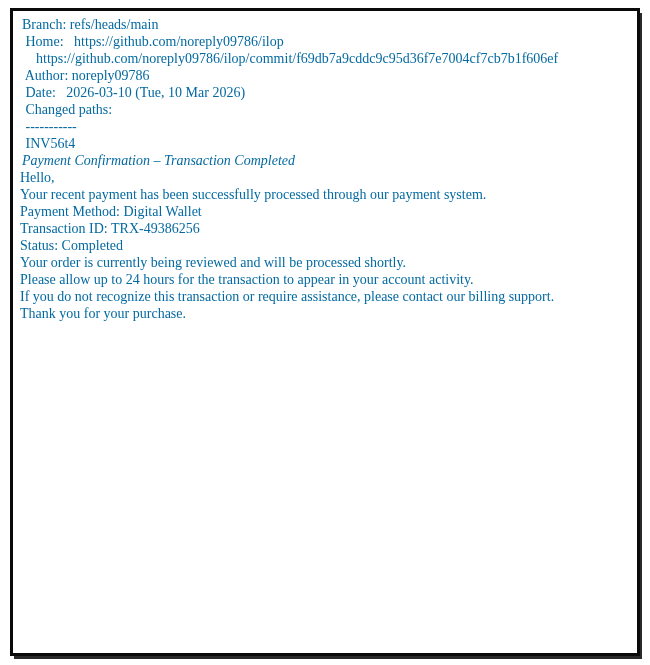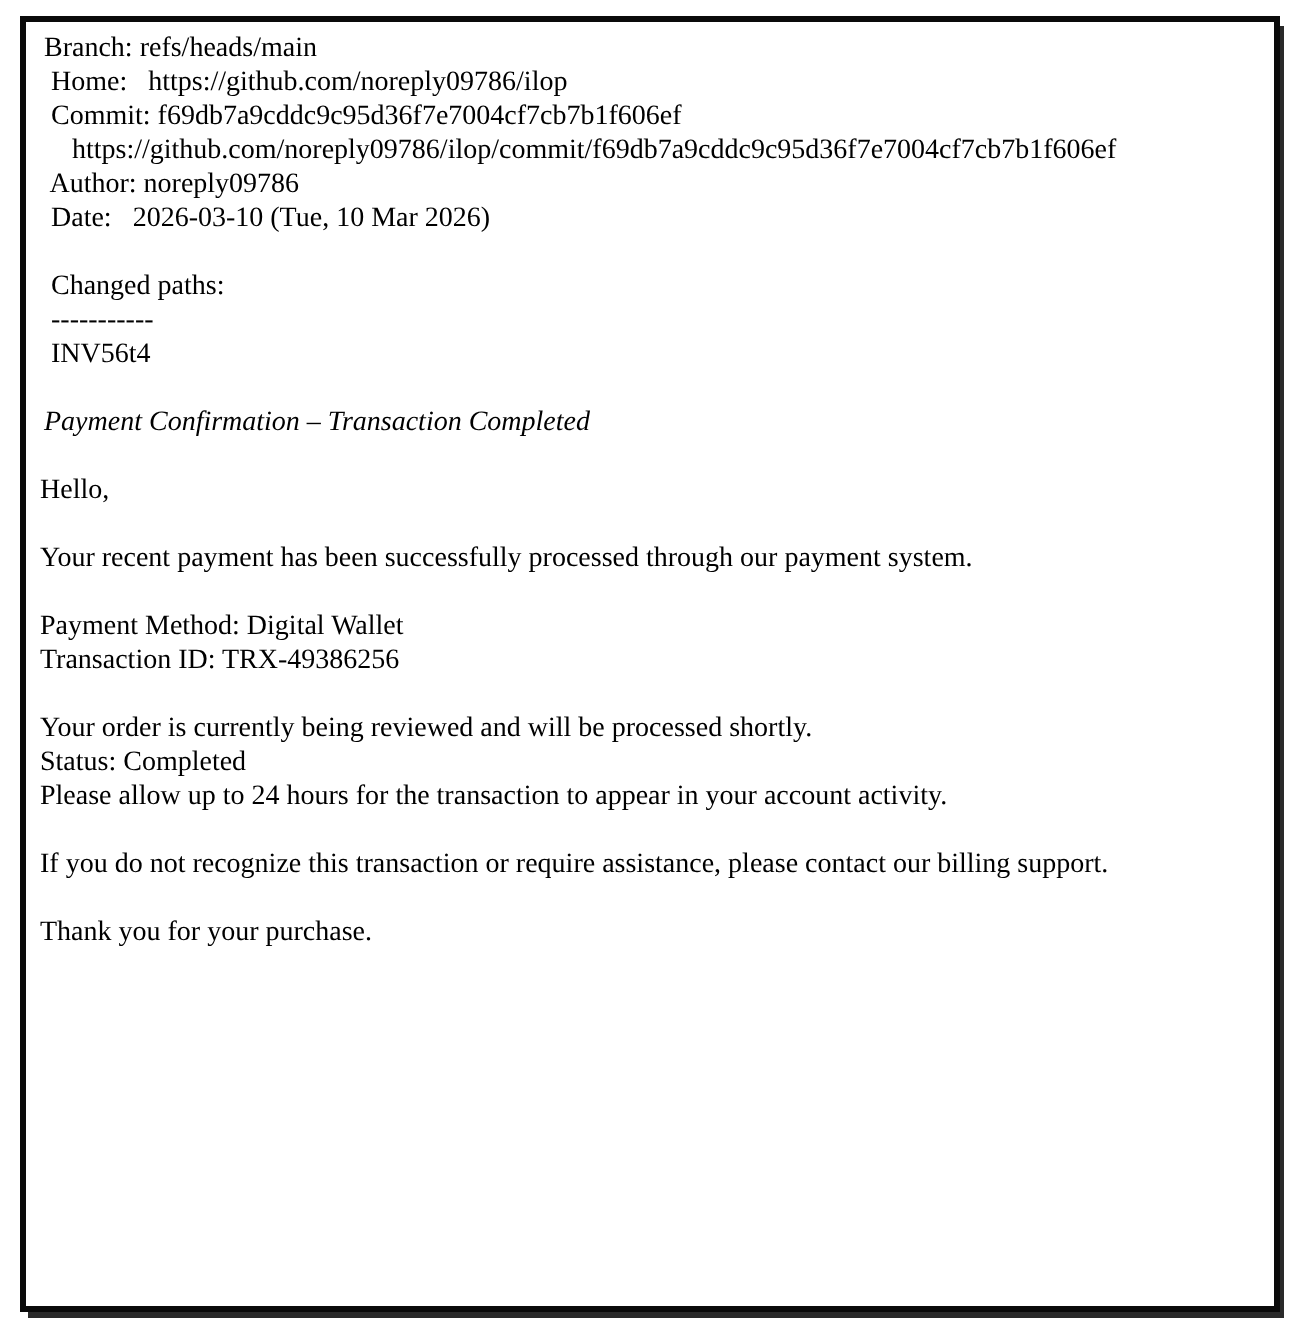--- a/index.html
+++ b/index.html
@@ -19,68 +19,67 @@
     top: 8px;
     width: 624px;
     height: 642px;
     background: #ffffff;
     border: 3px solid #0a0a0a;
     box-shadow: 3px 4px 0 -1px #2a2a2a;
     overflow: hidden;
   }
   .doc {
     padding: 5px 8px 0 7px;
-    color: #000000;
+    color: #0369a1;
     font-size: 14px;
     line-height: 17px;
   }
   .line {
     white-space: pre;
     min-height: 17px;
     overflow: hidden;
   }
   
-  .mt { margin-top: 17px; }
+  .mt { }
   
   .commit-block { padding-left: 2px; }
   .subject-indent { padding-left: 2px; font-style: italic; }
 </style>
 </head>
 <body>
 
 <div class="frame">
   <div class="doc">
 
     <div class="commit-block">
       <div class="line">Branch: refs/heads/main</div>
       <div class="line"> Home:   https://github.com/noreply09786/ilop</div>
-      <div class="line"> Commit: f69db7a9cddc9c95d36f7e7004cf7cb7b1f606ef</div>
       <div class="line">    https://github.com/noreply09786/ilop/commit/f69db7a9cddc9c95d36f7e7004cf7cb7b1f606ef</div>
       <div class="line"> Author: noreply09786</div>
       <div class="line"> Date:   2026-03-10 (Tue, 10 Mar 2026)</div>
 
       <div class="line mt"> Changed paths:</div>
 
       <div class="line"> -----------</div>
       <div class="line"> INV56t4</div>
     </div>
 
     <div>
       <div class="line mt subject-indent">Payment Confirmation – Transaction Completed</div>
 
       <div class="line mt">Hello,</div>
 
       <div class="line mt">Your recent payment has been successfully processed through our payment system.</div>
 
 
       <div class="line mt">Payment Method: Digital Wallet</div>
       <div class="line">Transaction ID: TRX-49386256</div>
+      <div class="line">Status: Completed</div>
+
       <div class="line mt">Your order is currently being reviewed and will be processed shortly.</div>
-
-      <div class="line">Status: Completed</div>
       <div class="line">Please allow up to 24 hours for the transaction to appear in your account activity.</div>
 
       <div class="line mt">If you do not recognize this transaction or require assistance, please contact our billing support.</div>
 
 
       <div class="line mt">Thank you for your purchase.</div>
 
     </div>
 
   </div>

